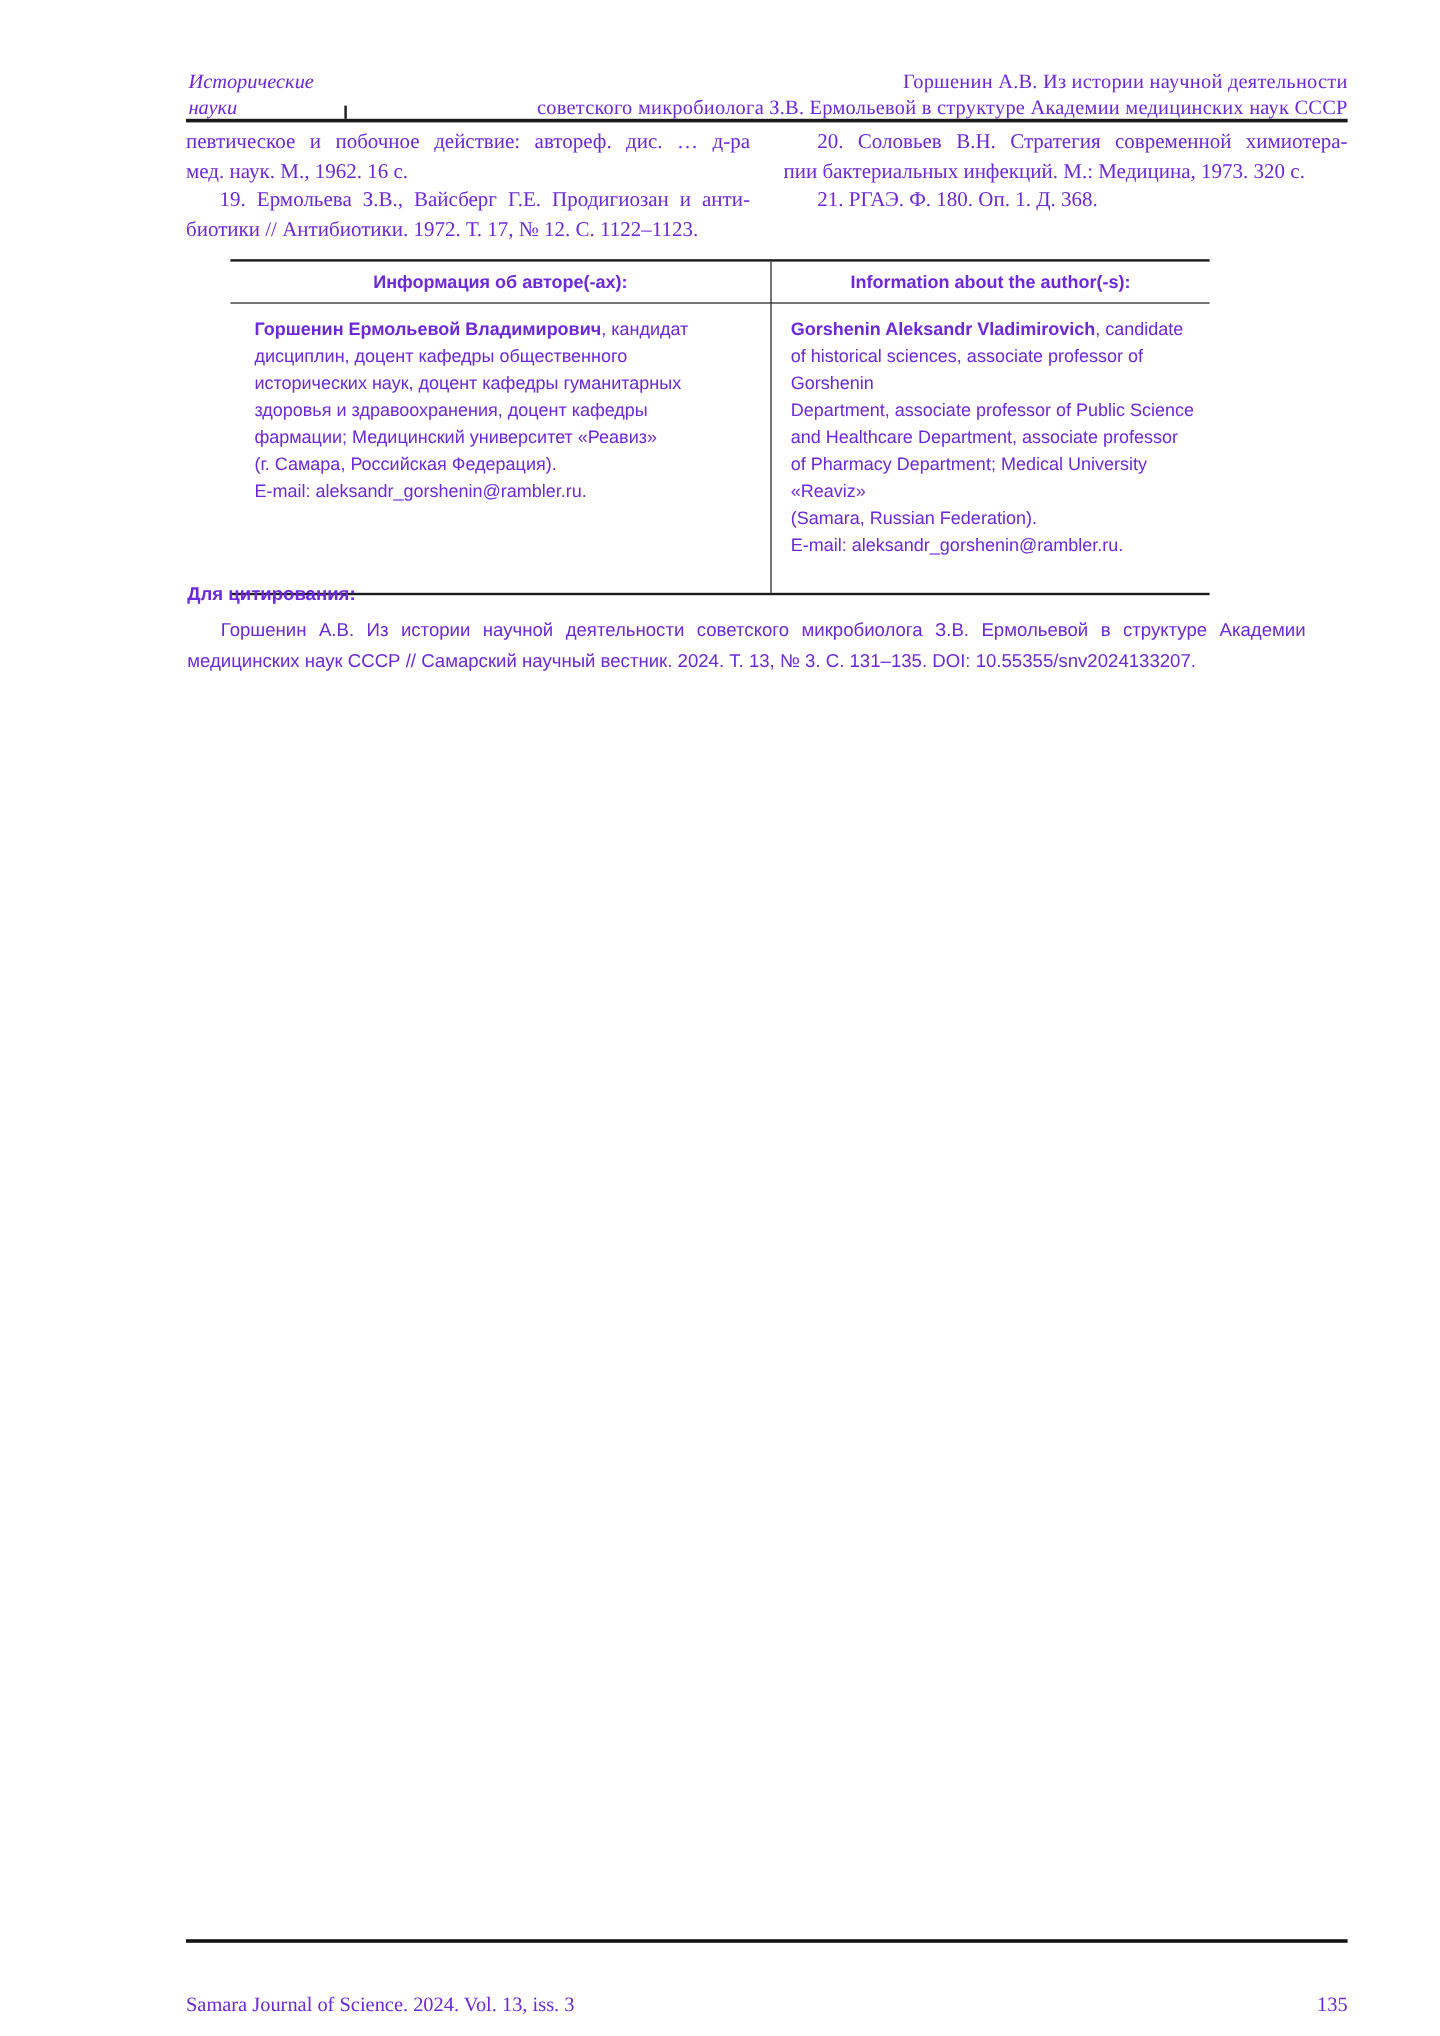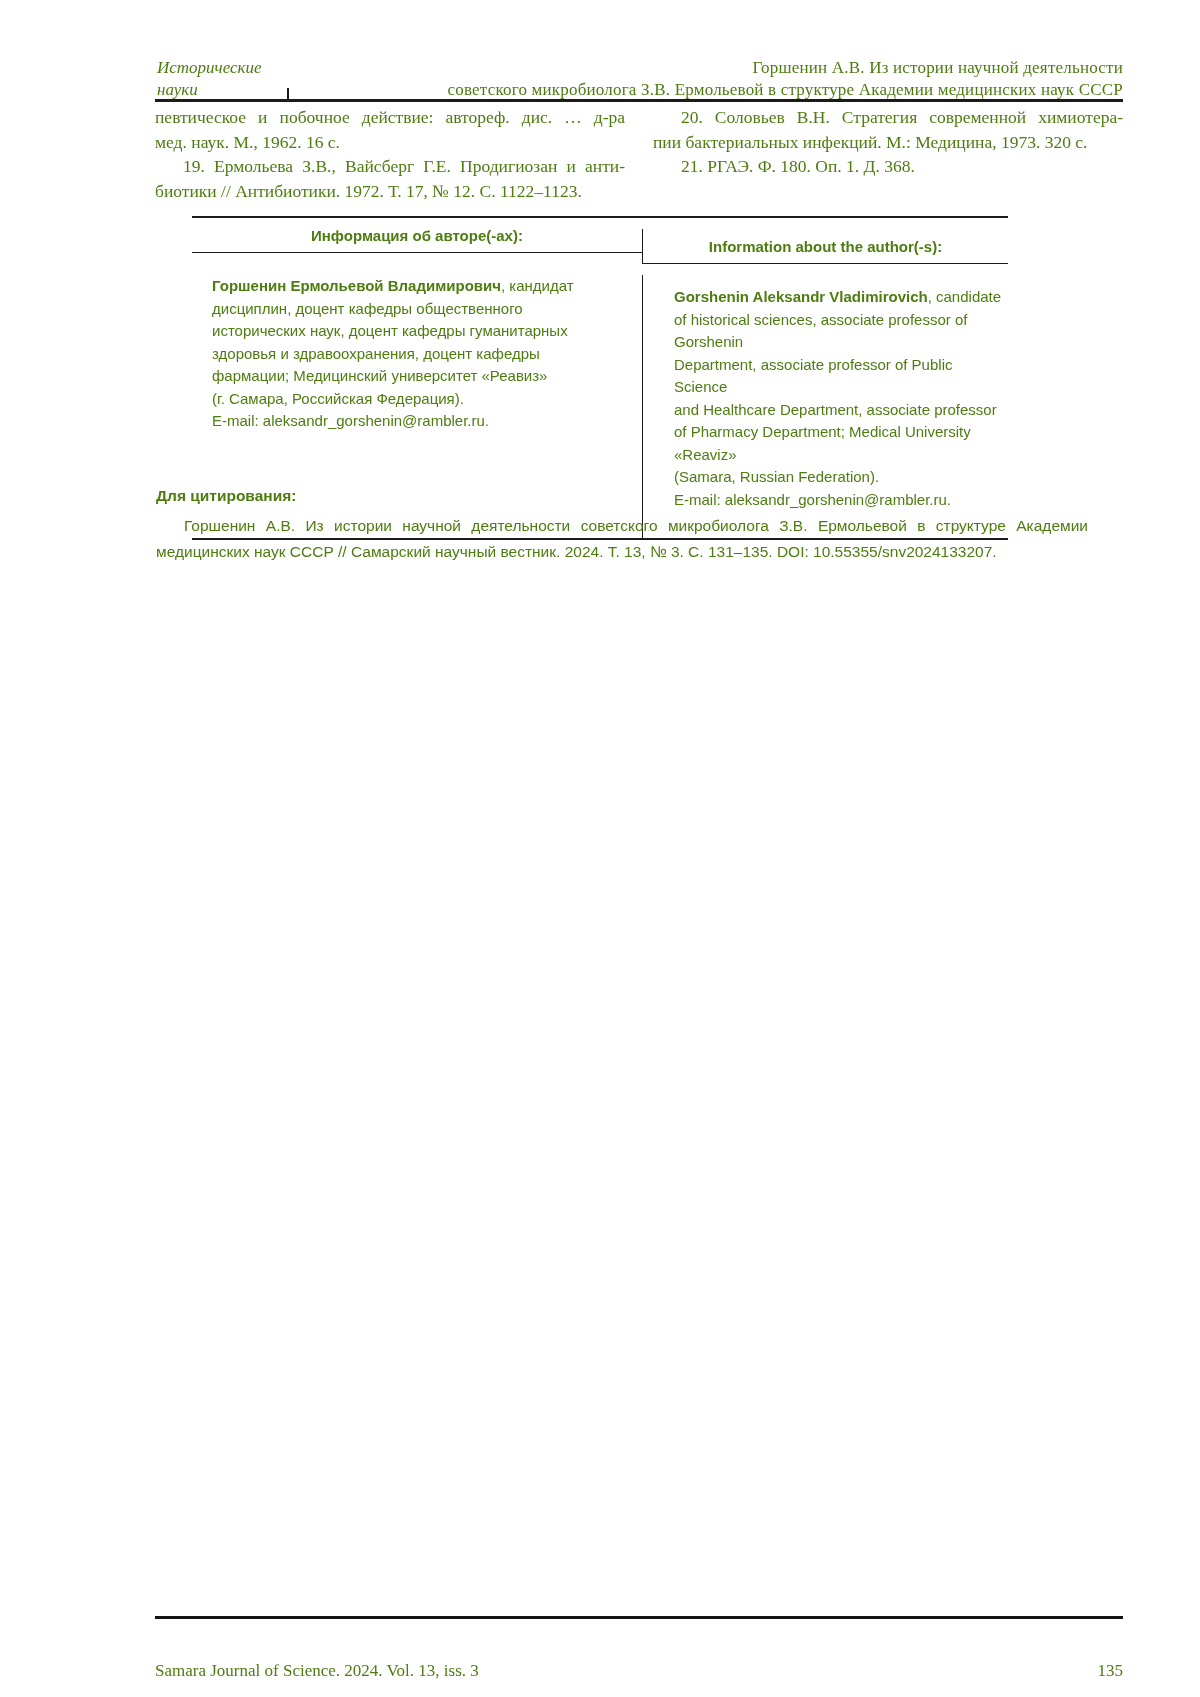--- a/index.html
+++ b/index.html
@@ -1,21 +1,21 @@
 <!DOCTYPE html>
 <html><head>
 <meta charset="utf-8">
 <style>
   html, body { margin: 0; padding: 0; background: #e8e8e8; }
   .page {
     position: relative;
     width: 1200px;
     height: 1697px;
     background: #ffffff;
-    color: #4d7c0f;
+    color: #6d28d9;
     margin: 0 auto;
     overflow: hidden;
   }
 
   
   .header { position: absolute; left: 155px; top: 57px; width: 968px; height: 44px; }
   .header-section {
     position: absolute; left: 2px; top: 0;
     font-family: "Liberation Serif", serif;
     font-style: italic; font-size: 17px; line-height: 21.5px;
@@ -52,22 +52,22 @@
   .at-head {
     font-weight: bold; font-size: 15px;
     display: flex; align-items: center; justify-content: center;
     height: 34px;
     border-bottom: 1.5px solid #1b1b1b;
   }
   .at-cell {
     font-size: 15px; line-height: 22.5px;
     padding: 11px 6px 27px 20px;
   }
-  .col-right { border-left: 1.5px solid #1b1b1b; margin-top: 11px; }
-  .at-cell.col-right { padding-left: 31px; }
+  .col-right { border-left: 1.5px solid #1b1b1b; }
+  .at-cell.col-right { padding-left: 16px; }
   .at-name { font-weight: bold; }
 
   
   .cite-heading {
     position: absolute; left: 156px; top: 487px;
     font-family: "Liberation Sans", sans-serif;
     font-weight: bold; font-size: 15.5px;
   }
   .cite-body {
     position: absolute; left: 156px; top: 513px; width: 932px;

